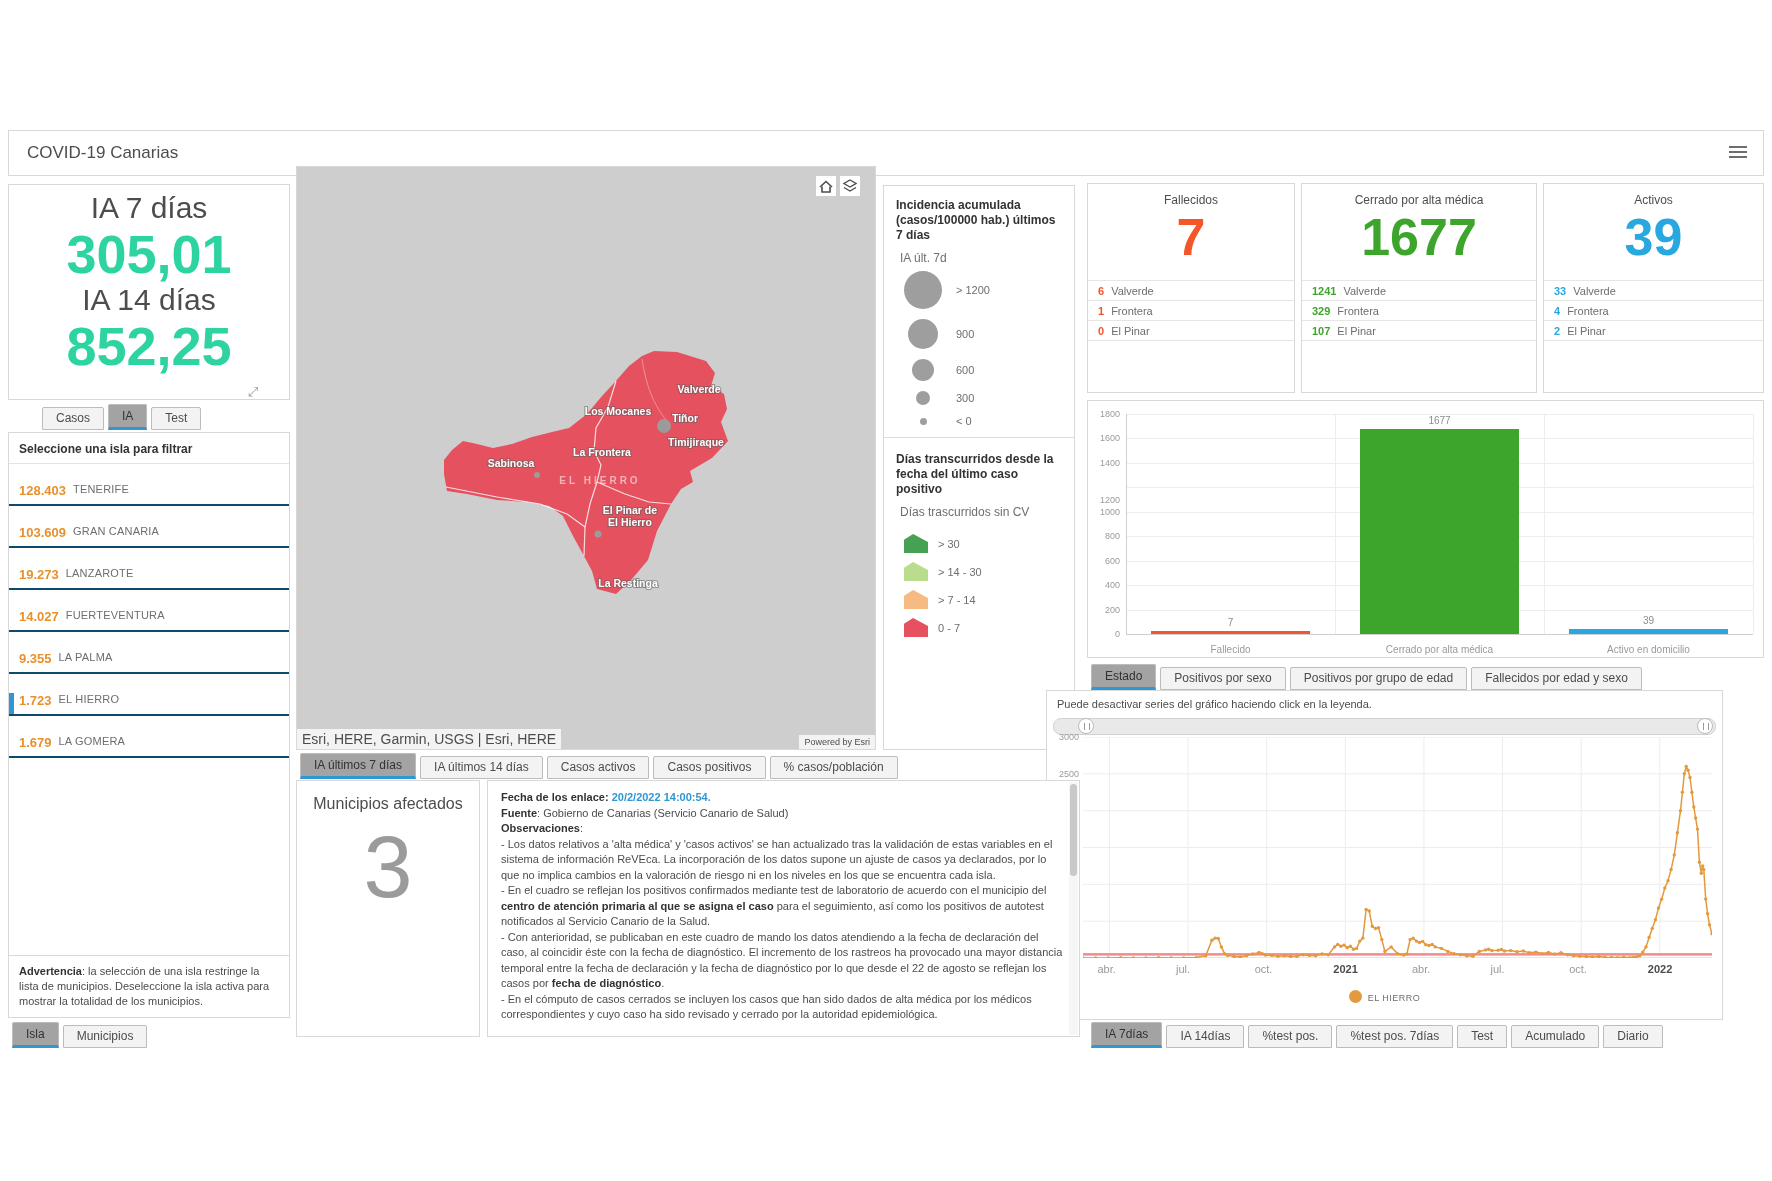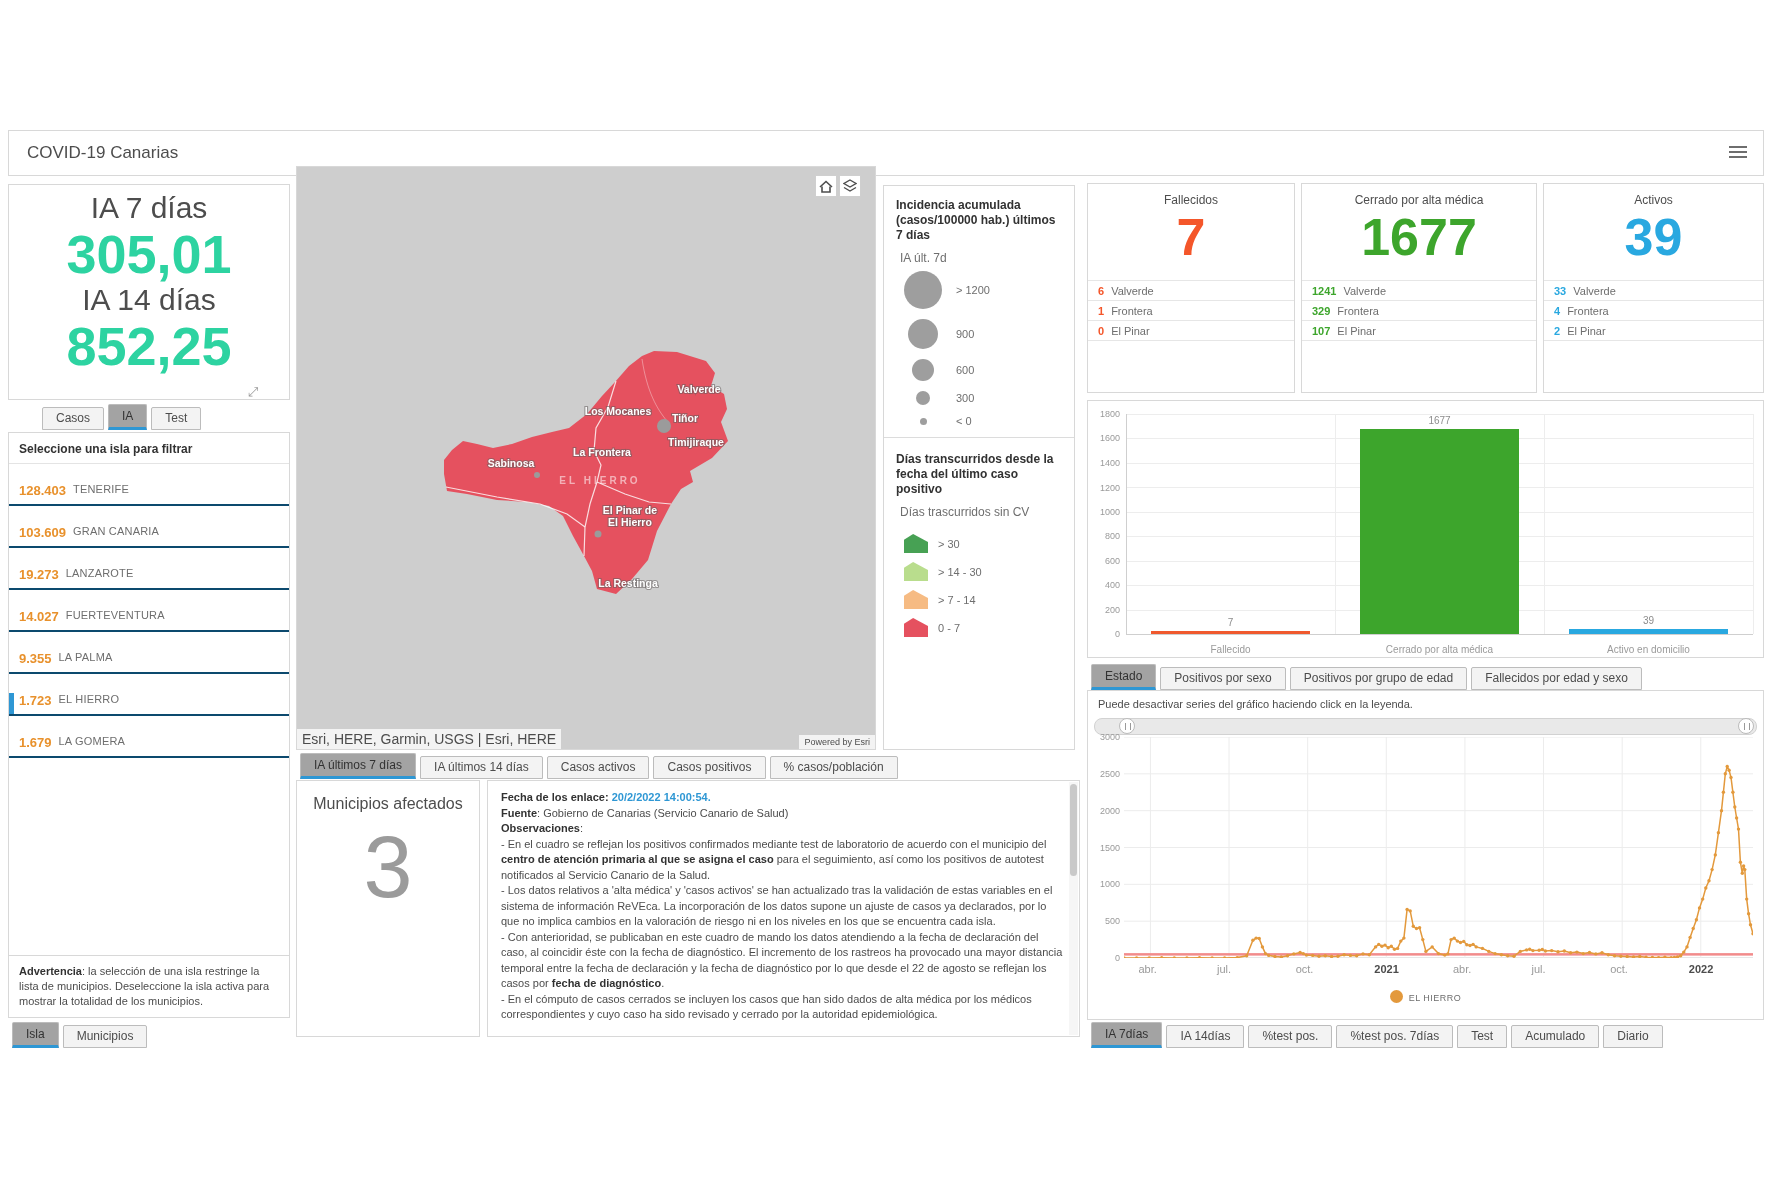--- a/index.html
+++ b/index.html
@@ -63,21 +63,21 @@
   #bar-panel{left:1087px;top:400px;width:677px;height:258px;}
   .ylab{position:absolute;font-size:9px;color:#9a9a9a;text-align:right;width:30px;}
   .gridh{position:absolute;height:1px;background:#ededed;}
   .gridv{position:absolute;width:1px;background:#ededed;}
   .axis{background:#cfcfcf !important;}
   .bar{position:absolute;bottom:0;}
   .bar-vlab{position:absolute;font-size:10px;color:#8c8c8c;text-align:center;}
   .bar-clab{position:absolute;font-size:10px;color:#9a9a9a;text-align:center;}
   
   #estado-tabs{left:1091px;top:664px;}
-  #line-panel{left:1087px;top:690px;width:677px;height:330px;}
+  #line-panel{left:1046px;top:690px;width:677px;height:330px;}
   #line-note{position:absolute;left:10px;top:7px;font-size:11px;color:#4c4c4c;}
   #range-slider{position:absolute;left:6px;right:6px;top:27px;height:15px;background:#e9e9e9;border:1px solid #d2d2d2;border-radius:8px;}
   .slider-handle{position:absolute;top:-1px;width:16px;height:16px;background:#fff;border:1px solid #bbb;border-radius:50%;cursor:ew-resize;box-sizing:border-box;}
   .slider-handle i{position:absolute;left:5px;top:4px;width:4px;height:7px;border-left:1px solid #9a9a9a;border-right:1px solid #9a9a9a;}
   #line-plot{position:absolute;left:36px;top:46px;width:629px;height:221px;}
   .xlab{position:absolute;font-size:11px;color:#9a9a9a;}
   .xlab.year{color:#4c4c4c;font-weight:bold;}
   #line-legend{position:absolute;left:0;right:0;top:296px;text-align:center;cursor:pointer;}
   #line-legend .dot{display:inline-block;width:13px;height:13px;border-radius:50%;background:#e3993c;vertical-align:-2px;margin-right:6px;}
   #line-legend .name{font-size:9px;color:#6e6e6e;letter-spacing:.5px;}
@@ -324,21 +324,21 @@
     </div>
   </div>
 
 <div class="panel" id="bar-panel">
     <div class="ylab" style="left: 2px; top: 8px;">1800</div>
     <div class="gridh" style="left: 38px; width: 627px; top: 13px;"></div>
     <div class="ylab" style="left: 2px; top: 32.4444px;">1600</div>
     <div class="gridh" style="left: 38px; width: 627px; top: 37.4444px;"></div>
     <div class="ylab" style="left: 2px; top: 56.8889px;">1400</div>
     <div class="gridh" style="left: 38px; width: 627px; top: 61.8889px;"></div>
-    <div class="ylab" style="left: 2px; top: 82px;">1200</div>
+    <div class="ylab" style="left: 2px; top: 94px;">1200</div>
     <div class="gridh" style="left: 38px; width: 627px; top: 86.3333px;"></div>
     <div class="ylab" style="left: 2px; top: 105.778px;">1000</div>
     <div class="gridh" style="left: 38px; width: 627px; top: 110.778px;"></div>
     <div class="ylab" style="left: 2px; top: 130.222px;">800</div>
     <div class="gridh" style="left: 38px; width: 627px; top: 135.222px;"></div>
     <div class="ylab" style="left: 2px; top: 154.667px;">600</div>
     <div class="gridh" style="left: 38px; width: 627px; top: 159.667px;"></div>
     <div class="ylab" style="left: 2px; top: 179.111px;">400</div>
     <div class="gridh" style="left: 38px; width: 627px; top: 184.111px;"></div>
     <div class="ylab" style="left: 2px; top: 203.556px;">200</div>
@@ -557,21 +557,21 @@
 <div class="panel" id="municipios-panel">
   <div class="mtitle">Municipios afectados</div>
   <div class="mvalue">3</div>
 </div>
 
 <div class="panel" id="info-panel">
   <div id="info-content">
       <div class="info-line"><span class="b">Fecha de los enlace</span><span class="b">: </span><span class="linkb">20/2/2022 14:00:54.</span></div>
       <div class="info-line"><span class="b">Fuente</span><span>: Gobierno de Canarias (Servicio Canario de Salud)</span></div>
       <div class="info-line"><span class="b">Observaciones</span><span>:</span></div>
+      <div class="info-line"><span>- Los datos relativos a 'alta médica' y 'casos activos' se han actualizado tras la validación de estas variables en el sistema de información ReVEca. La incorporación de los datos supone un ajuste de casos ya declarados, por lo que no implica cambios en la valoración de riesgo ni en los niveles en los que se encuentra cada isla.</span></div>
       <div class="info-line"><span>- En el cuadro se reflejan los positivos confirmados mediante test de laboratorio de acuerdo con el municipio del </span><span class="b">centro de atención primaria al que se asigna el caso</span><span> para el seguimiento, así como los positivos de autotest notificados al Servicio Canario de la Salud.</span></div>
-      <div class="info-line"><span>- Los datos relativos a 'alta médica' y 'casos activos' se han actualizado tras la validación de estas variables en el sistema de información ReVEca. La incorporación de los datos supone un ajuste de casos ya declarados, por lo que no implica cambios en la valoración de riesgo ni en los niveles en los que se encuentra cada isla.</span></div>
       <div class="info-line"><span>- Con anterioridad, se publicaban en este cuadro de mando los datos atendiendo a la fecha de declaración del caso, al coincidir éste con la fecha de diagnóstico. El incremento de los rastreos ha provocado una mayor distancia temporal entre la fecha de declaración y la fecha de diagnóstico por lo que desde el 22 de agosto se reflejan los casos por </span><span class="b">fecha de diagnóstico</span><span>.</span></div>
       <div class="info-line"><span>- En el cómputo de casos cerrados se incluyen los casos que han sido dados de alta médica por los médicos correspondientes y cuyo caso ha sido revisado y cerrado por la autoridad epidemiológica.</span></div>
     </div>
   <div id="info-scrollbar">
       <div id="info-thumb"></div>
     </div>
 </div>
 
 </body></html>

